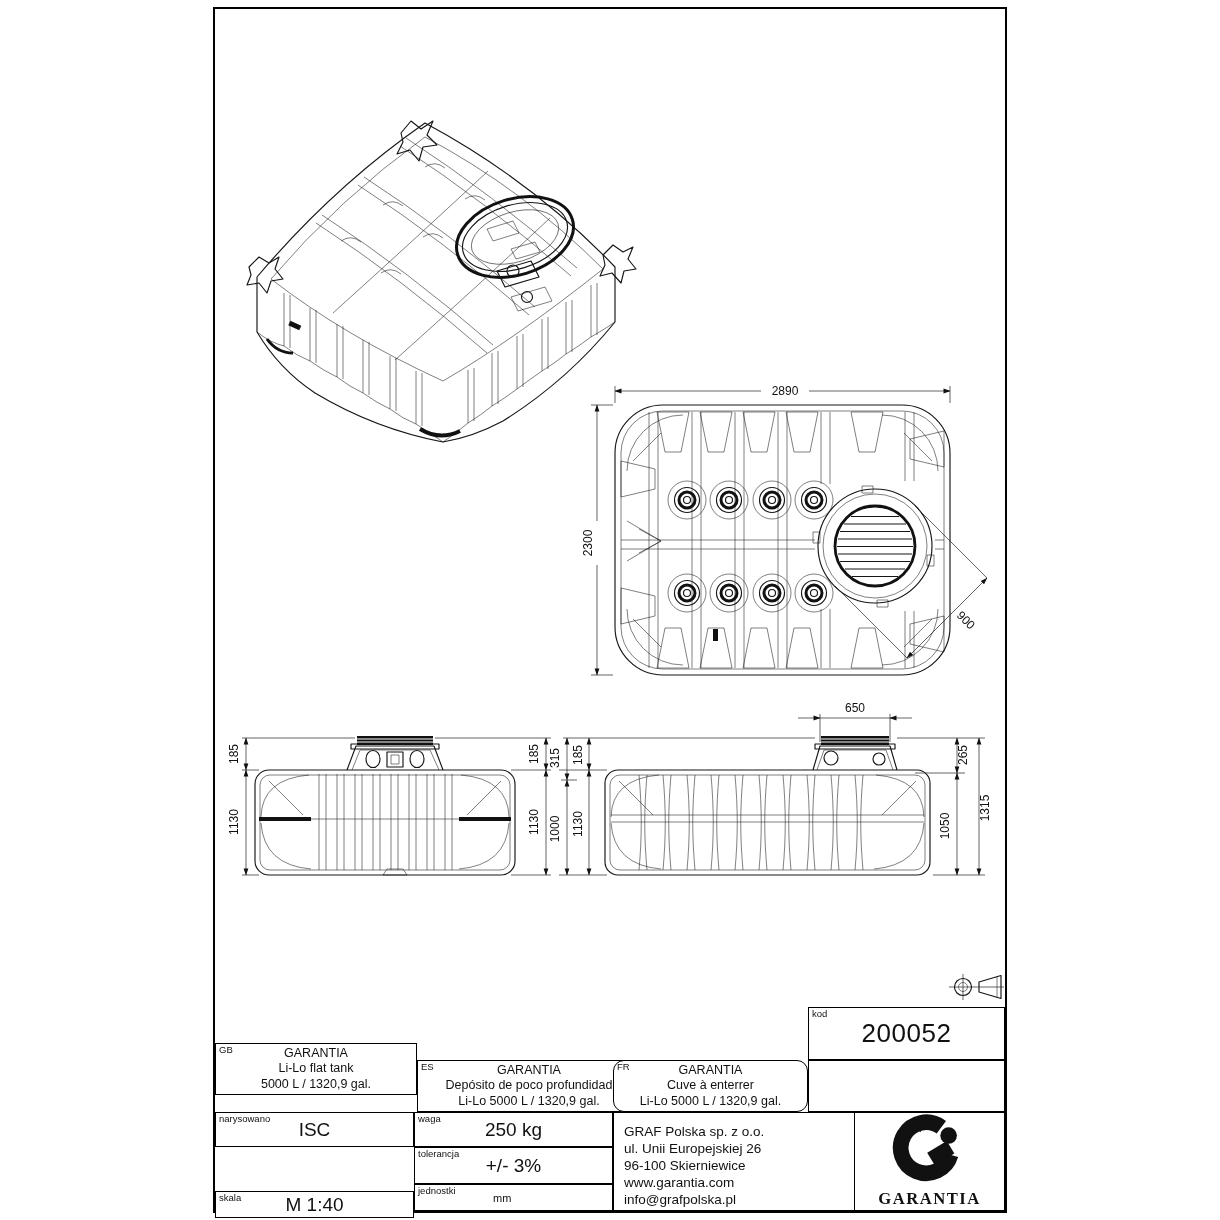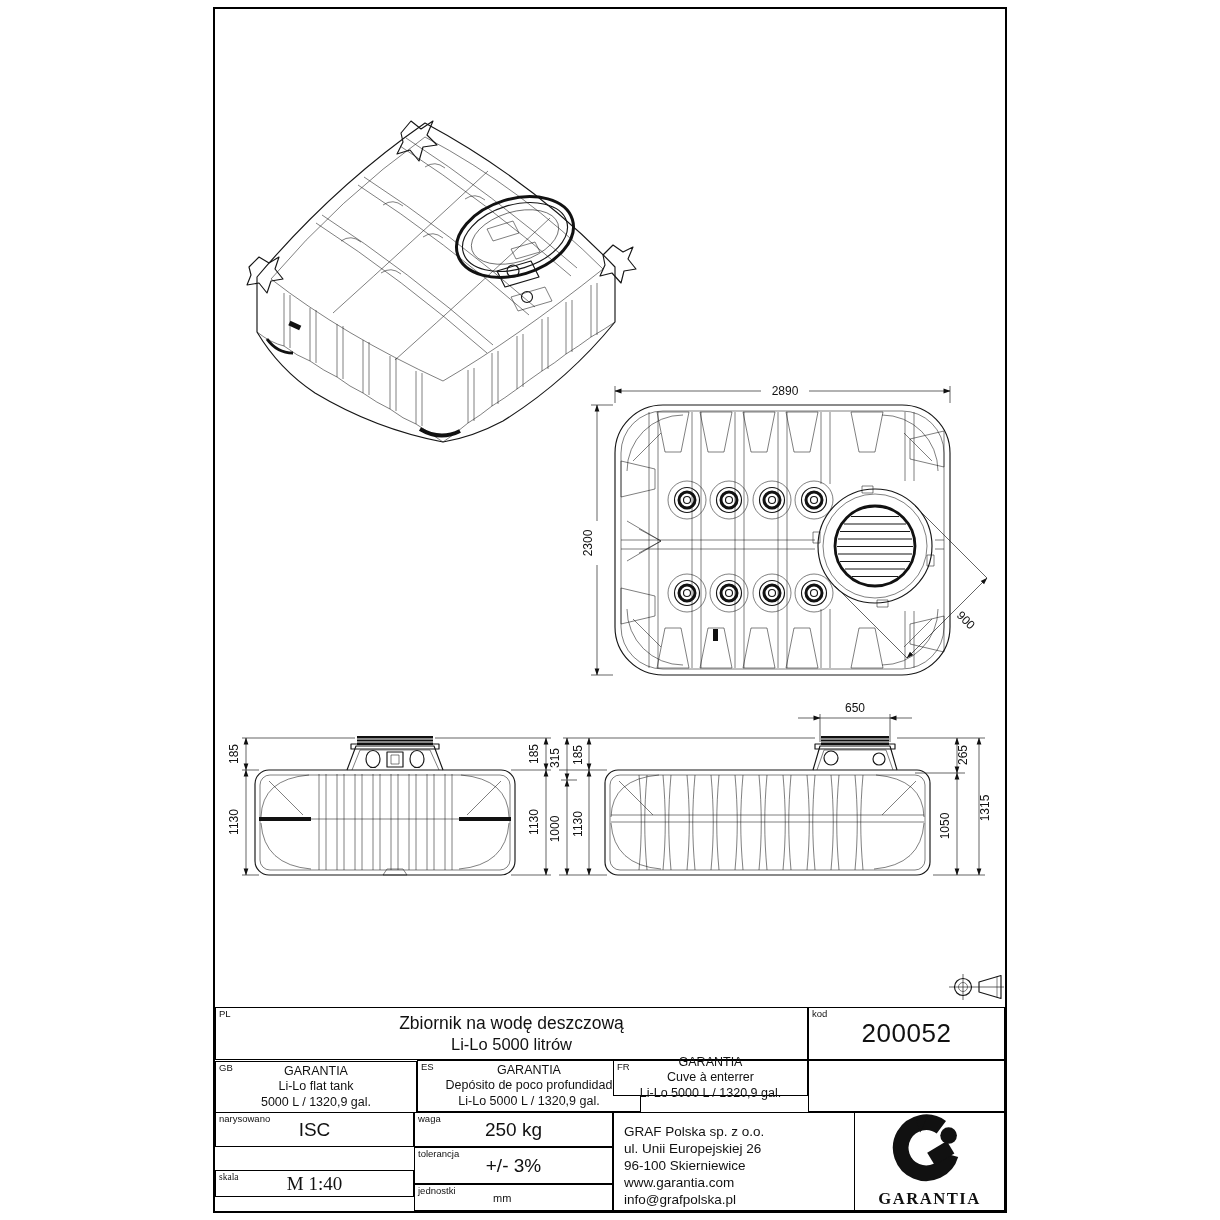--- a/index.html
+++ b/index.html
@@ -401,63 +401,58 @@
     <circle cx="748" cy="978" r="8.5" class="ln"></circle>
     <circle cx="748" cy="978" r="4.5" class="lt"></circle>
     <path d="M764,973 L786,966.5 L786,989.5 L764,983 Z" class="ln"></path>
     <line x1="782" y1="967.7" x2="782" y2="988.3" class="lt"></line>
     <line x1="762" y1="978" x2="789" y2="978" class="dim"></line>
   </g>
 </svg>
 
 <div class="tblock">
 
-  <div class="cell" style="left:0;top:0;width:593px;height:53px;">
-    <span class="corner">PL</span>
-    <div class="t-main1">Zbiornik na wodę deszczową</div>
-    <div class="t-main2">Li-Lo 5000 litrów</div>
-  </div>
   <div class="cell" style="left:593px;top:0;width:197px;height:53px;">
     <span class="corner">kod</span>
     <div class="t-kod">200052</div>
   </div>
 
-  <div class="cell" style="left:0;top:54px;width:202px;height:52px;">
+  <div class="cell" style="left:0;top:36px;width:202px;height:52px;">
     <span class="corner">GB</span>
     <div class="t-l1">GARANTIA</div>
     <div class="t-l1">Li-Lo flat tank</div>
     <div class="t-l1">5000 L / 1320,9 gal.</div>
   </div>
   <div class="cell" style="left:202px;top:53px;width:224px;height:52px;">
     <span class="corner">ES</span>
     <div class="t-l1">GARANTIA</div>
     <div class="t-l1">Depósito de poco profundidad</div>
     <div class="t-l1">Li-Lo 5000 L / 1320,9 gal.</div>
   </div>
-  <div class="cell" style="left:398px;top:53px;width:195px;height:36px;">
+  <div class="cell" style="left:398px;top:53px;width:195px;height:52px;border-radius:11px;">
     <span class="corner">FR</span>
     <div class="t-l1">GARANTIA</div>
     <div class="t-l1">Cuve à enterrer</div>
     <div class="t-l1">Li-Lo  5000 L / 1320,9 gal.</div>
   </div>
   <div class="cell" style="left:593px;top:53px;width:197px;height:52px;"></div>
 
   <div class="cell" style="left:0;top:105px;width:199px;height:35px;">
     <span class="corner">narysowano</span>
     <div class="t-val">ISC</div>
   </div>
   <div class="cell" style="left:199px;top:105px;width:199px;height:35px;">
     <span class="corner">waga</span>
     <div class="t-val">250 kg</div>
   </div>
   <div class="cell" style="left:199px;top:140px;width:199px;height:37px;">
     <span class="corner">tolerancja</span>
     <div class="t-val">+/- 3%</div>
   </div>
-  <div class="cell" style="left:0;top:163px;width:199px;height:27px;font-family:Liberation Serif, serif;">
+  <div class="cell" style="left:0;top:184px;width:199px;height:27px;">
     <span class="corner">skala</span>
     <div class="t-val">M 1:40</div>
   </div>
   <div class="cell" style="left:199px;top:177px;width:199px;height:27px;align-items:flex-start;">
     <span class="corner">jednostki</span>
     <div class="t-val-sm" style="padding-left:78px;">mm</div>
   </div>
 
   <div class="cell addr" style="left:398px;top:105px;width:273px;height:99px;">
     <div>GRAF Polska sp. z o.o.</div>

